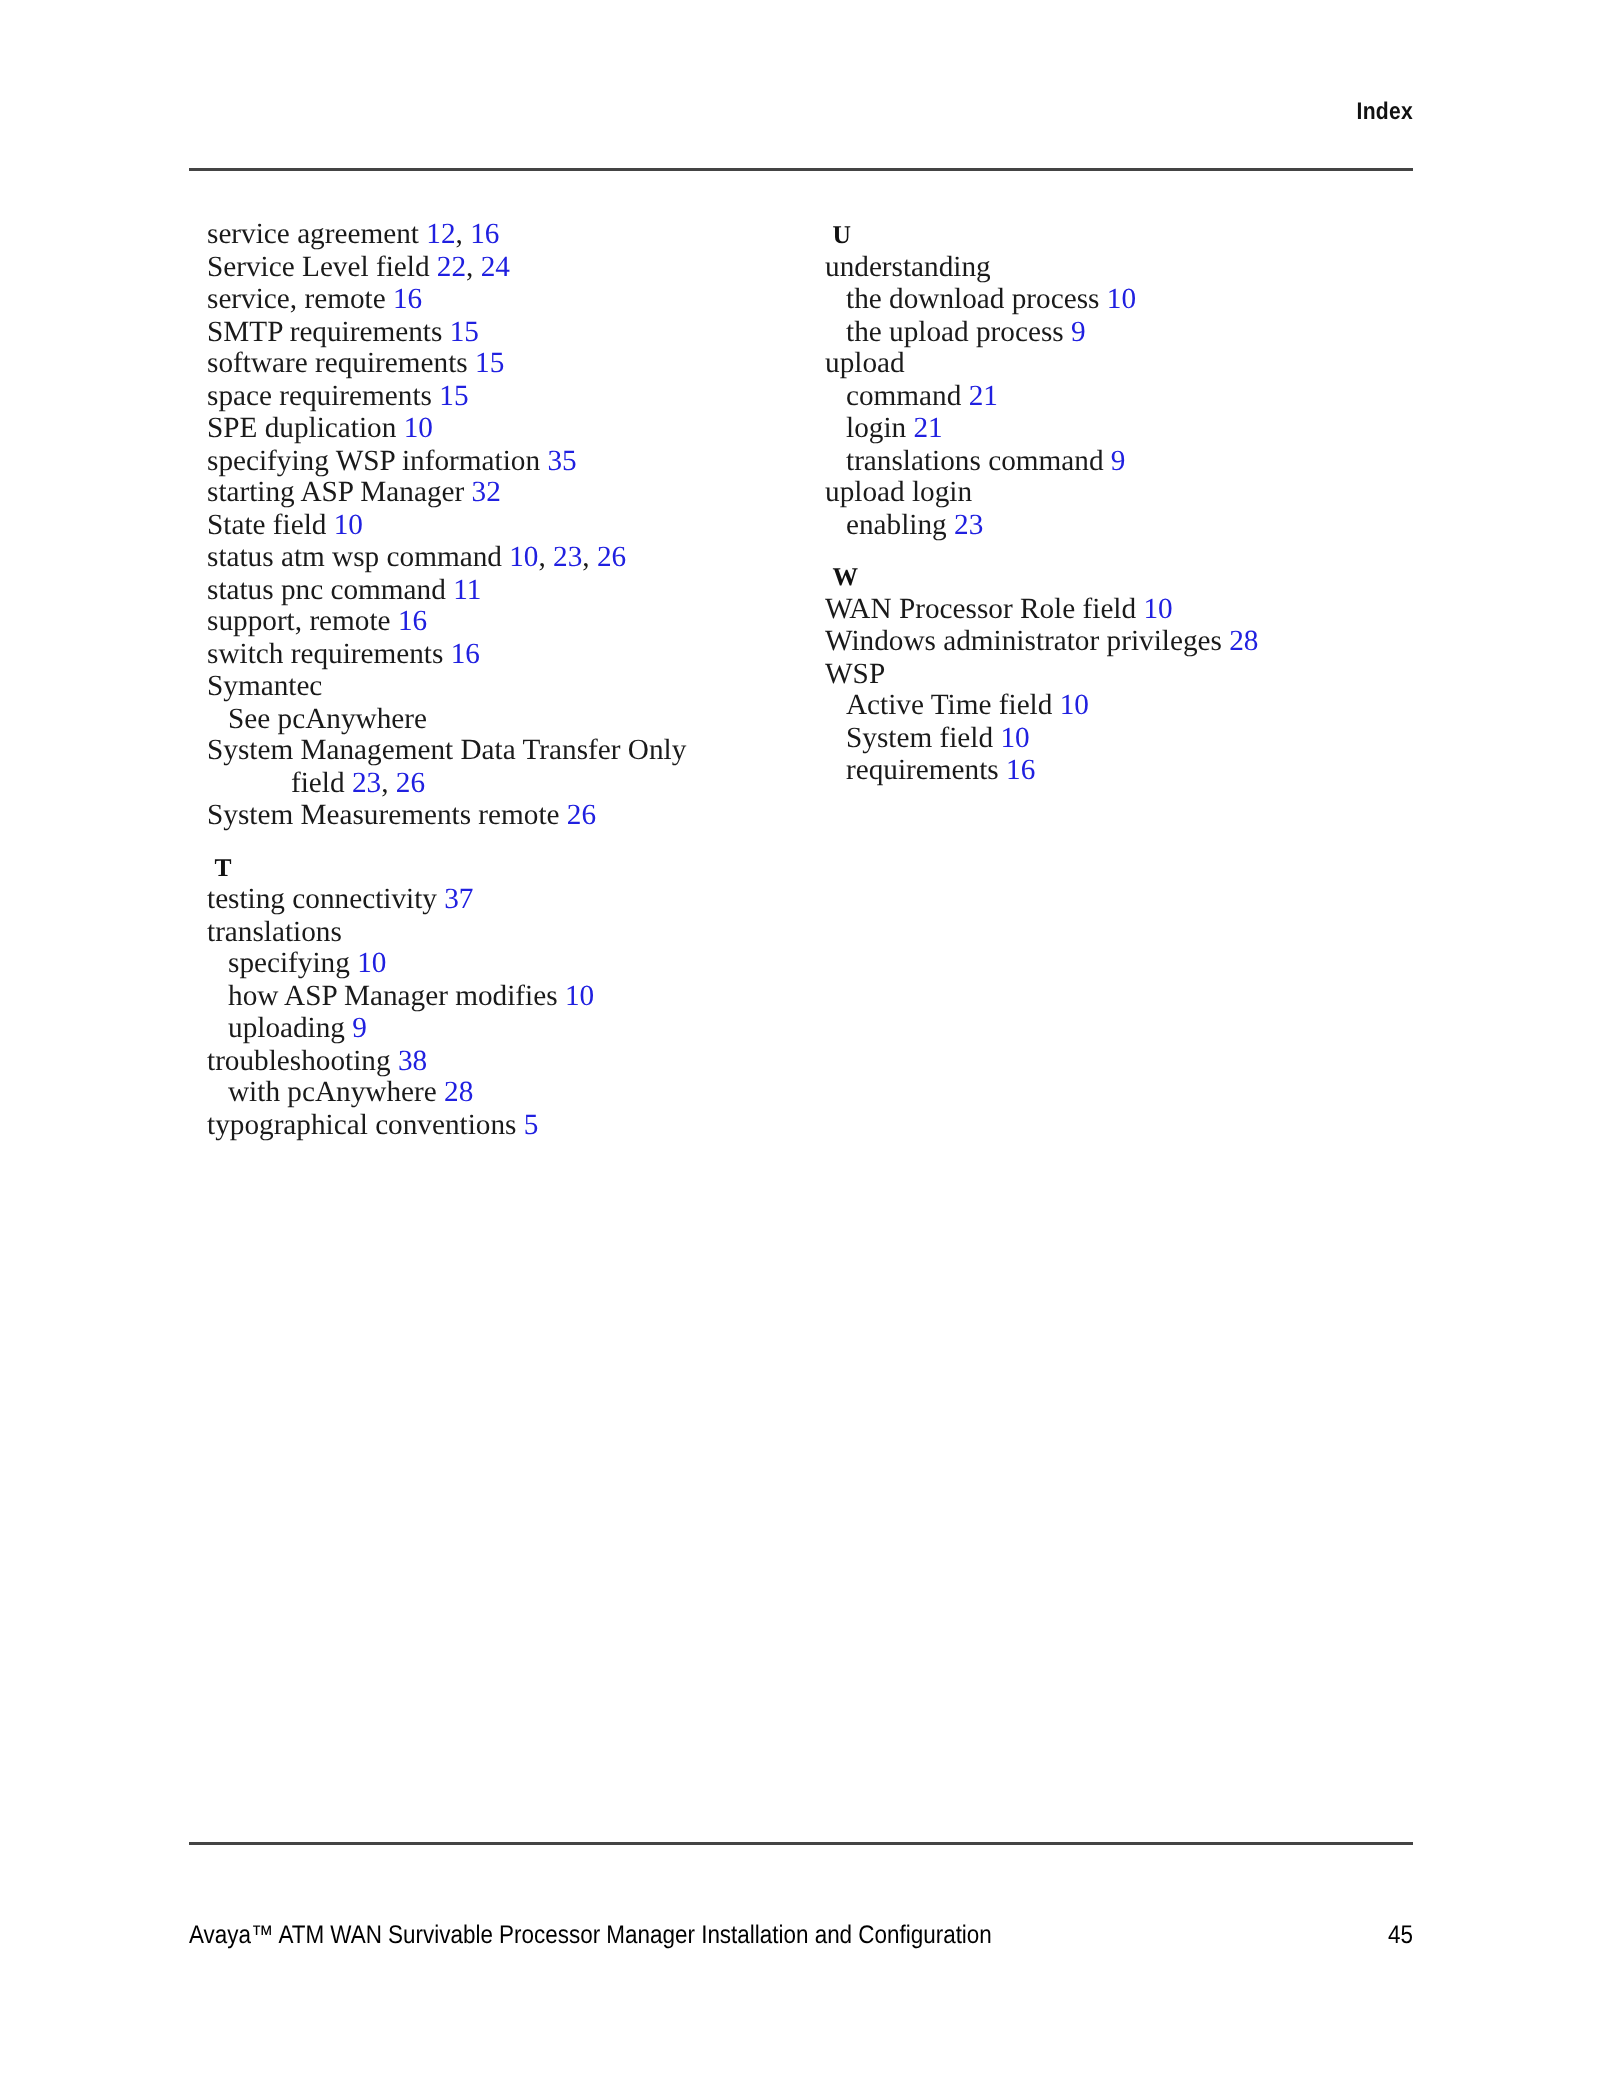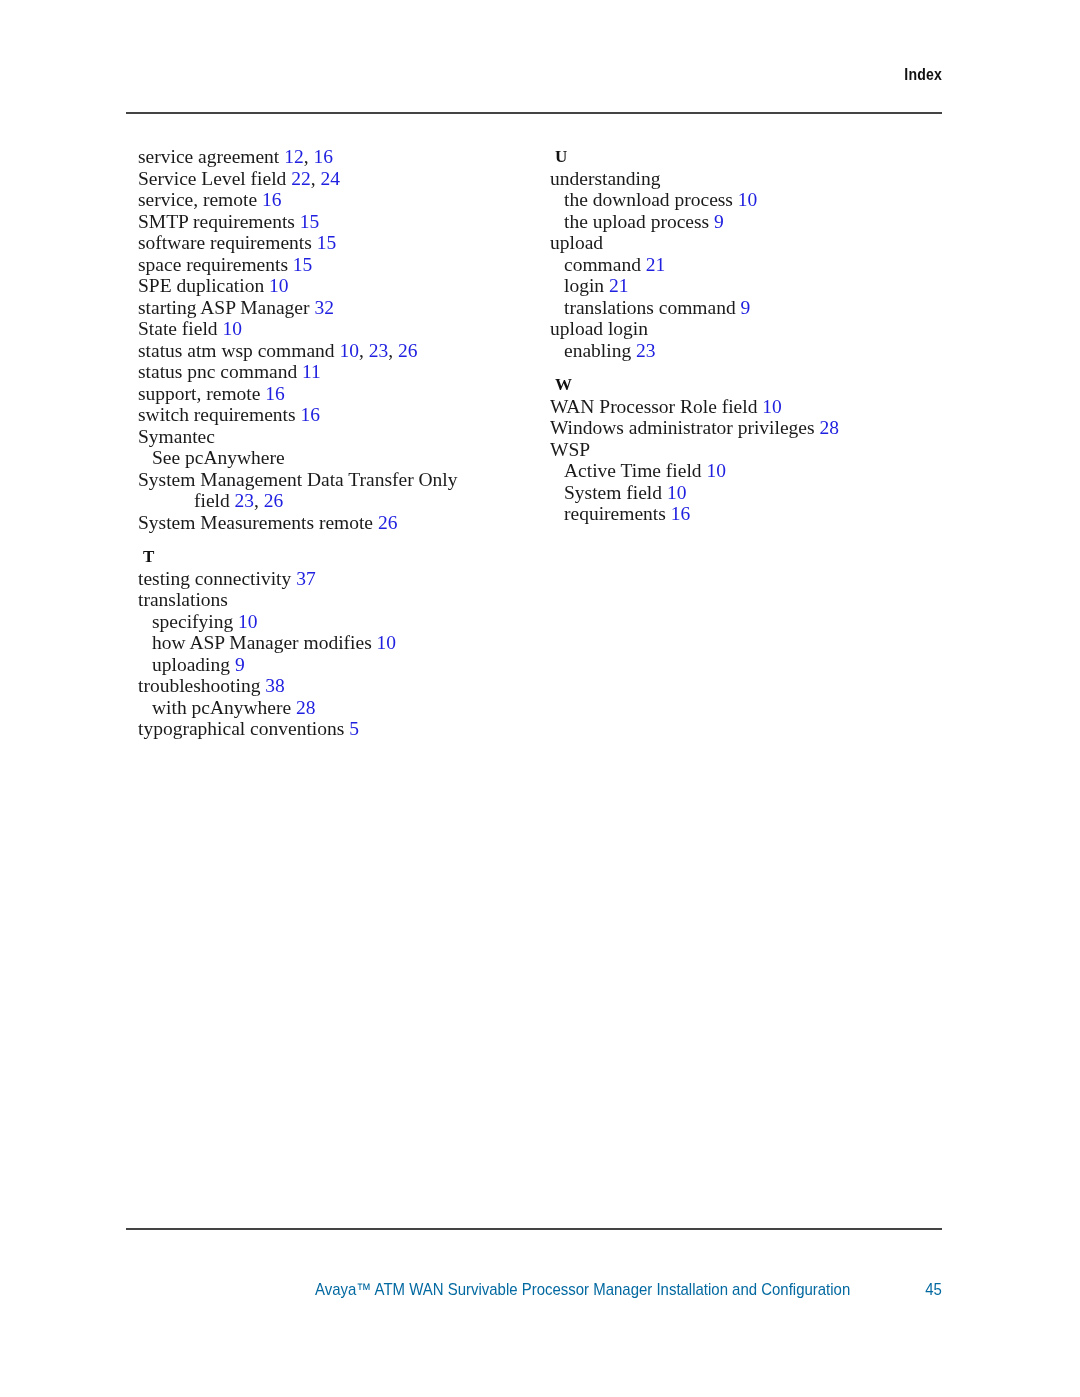--- a/index.html
+++ b/index.html
@@ -98,24 +98,24 @@
   }
 
   
   .footer {
     position: absolute;
     left: 126px;
     top: 1280px;
     width: 816px;
     display: flex;
     align-items: baseline;
-    justify-content: flex-end;
+    justify-content: space-between;
     font-family: "Liberation Sans", "DejaVu Sans", sans-serif;
     font-size: 17px;
-    color: #0369a1;
+    color: #000000;
   }
   .footer-title {
     transform: scaleX(0.88);
     transform-origin: 0 50%;
     white-space: nowrap;
   }
   .footer-page {
     transform: scaleX(0.88);
     transform-origin: 100% 50%;
   }
@@ -132,20 +132,21 @@
   <div class="index-body">
     <div class="column col-left">
         <div class="section">
           <div class="entry lvl-0"><span>service agreement</span> <span class="pages">12</span><span class="sep">, </span><span class="pages">16</span></div>
           <div class="entry lvl-0"><span>Service Level field</span> <span class="pages">22</span><span class="sep">, </span><span class="pages">24</span></div>
           <div class="entry lvl-0"><span>service, remote</span> <span class="pages">16</span></div>
           <div class="entry lvl-0"><span>SMTP requirements</span> <span class="pages">15</span></div>
           <div class="entry lvl-0"><span>software requirements</span> <span class="pages">15</span></div>
           <div class="entry lvl-0"><span>space requirements</span> <span class="pages">15</span></div>
           <div class="entry lvl-0"><span>SPE duplication</span> <span class="pages">10</span></div>
+          <div class="entry lvl-0"><span>specifying WSP information</span> <span class="pages">35</span></div>
           <div class="entry lvl-0"><span>starting ASP Manager</span> <span class="pages">32</span></div>
           <div class="entry lvl-0"><span>State field</span> <span class="pages">10</span></div>
           <div class="entry lvl-0"><span>status atm wsp command</span> <span class="pages">10</span><span class="sep">, </span><span class="pages">23</span><span class="sep">, </span><span class="pages">26</span></div>
           <div class="entry lvl-0"><span>status pnc command</span> <span class="pages">11</span></div>
           <div class="entry lvl-0"><span>support, remote</span> <span class="pages">16</span></div>
           <div class="entry lvl-0"><span>switch requirements</span> <span class="pages">16</span></div>
           <div class="entry lvl-0"><span>Symantec</span></div>
           <div class="entry lvl-1"><span>See pcAnywhere</span></div>
           <div class="entry lvl-0"><span>System Management Data Transfer Only</span></div>
           <div class="entry lvl-4"><span>field</span> <span class="pages">23</span><span class="sep">, </span><span class="pages">26</span></div>

